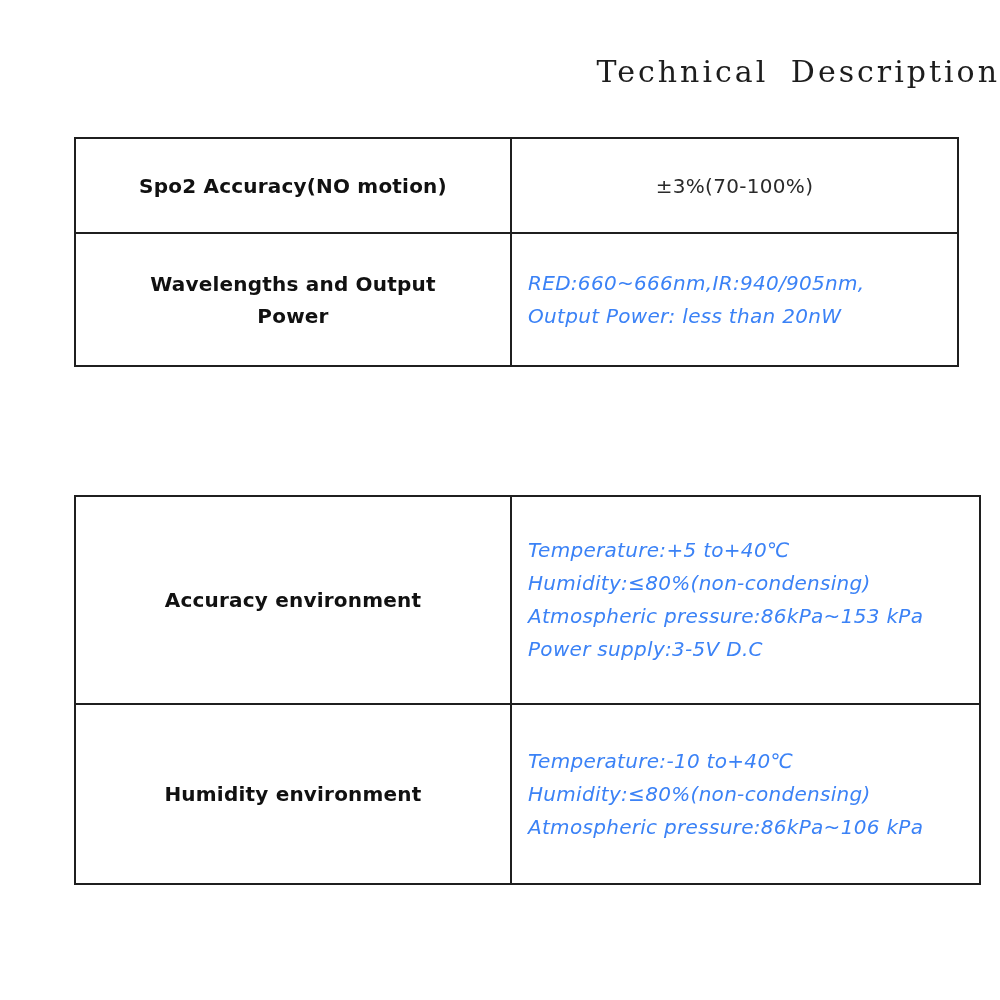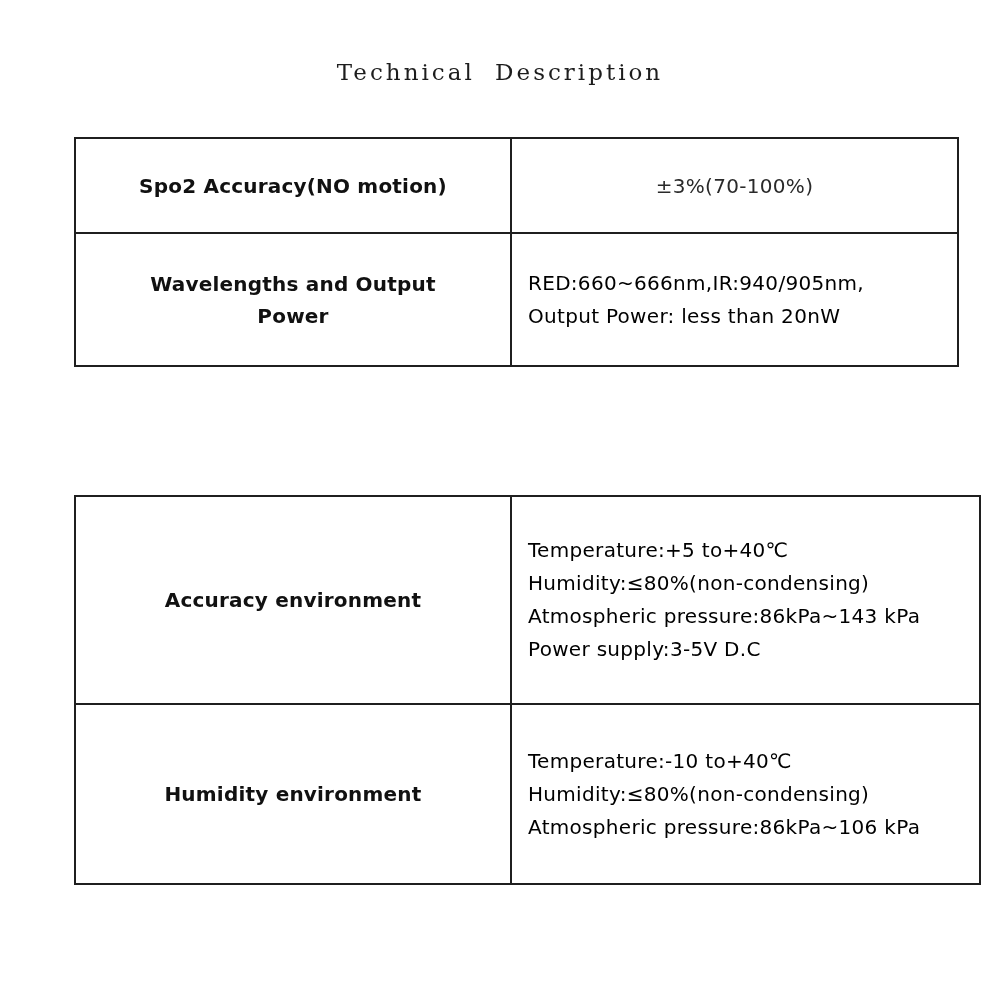--- a/index.html
+++ b/index.html
@@ -14,24 +14,24 @@
     background: #ffffff;
     font-family: "DejaVu Sans", sans-serif;
     color: #222222;
     overflow: hidden;
   }
   .doc-heading {
     position: absolute;
     left: 0;
     width: 1000px;
     margin: 0;
-    text-align: center;
+    text-align: right;
     font-family: "DejaVu Serif", "Liberation Serif", serif;
     font-weight: normal;
-    font-size: 23px;
+    font-size: 30px;
     line-height: 40px;
     letter-spacing: 3px;
     word-spacing: 10px;
     color: #1d1d1d;
   }
   .heading-technical { top: 52px; }
   .heading-environment { top: 414px; }
 
   table.spec-table {
     position: absolute;
@@ -62,25 +62,26 @@
     padding: 16px 14px;
   }
   td.value-center {
     text-align: center;
     color: #2a2a2a;
     line-height: 32px;
     letter-spacing: 0.3px;
   }
   td.value-left {
     text-align: left;
-    color: #000000;
+    color: #3b82f6;
     line-height: 33px;
     letter-spacing: 0.3px;
     padding-left: 16px;
     padding-right: 8px;
+    font-style: italic;
   }
 
   
   .t1-r1 td { height: 61px; }
   .t1-r2 td { height: 77px; }
   .t1-r3 td { height: 99px; }
   .t2-r1 td { height: 174px; }
   .t2-r2 td { height: 146px; }
 </style>
 </head>
@@ -105,21 +106,21 @@
     </tbody>
   </table>
 
 
   <table class="spec-table table-environment">
     <tbody>
       <tr class="t2-r1">
         <td class="col-label label-cell">Accuracy environment</td>
         <td class="col-value value-left">Temperature:+5 to+40℃
 Humidity:≤80%(non-condensing)
-Atmospheric pressure:86kPa~143 kPa
+Atmospheric pressure:86kPa~153 kPa
 Power supply:3-5V D.C</td>
       </tr>
       <tr class="t2-r2">
         <td class="col-label label-cell">Humidity environment</td>
         <td class="col-value value-left">Temperature:-10 to+40℃
 Humidity:≤80%(non-condensing)
 Atmospheric pressure:86kPa~106 kPa</td>
       </tr>
     </tbody>
   </table>

